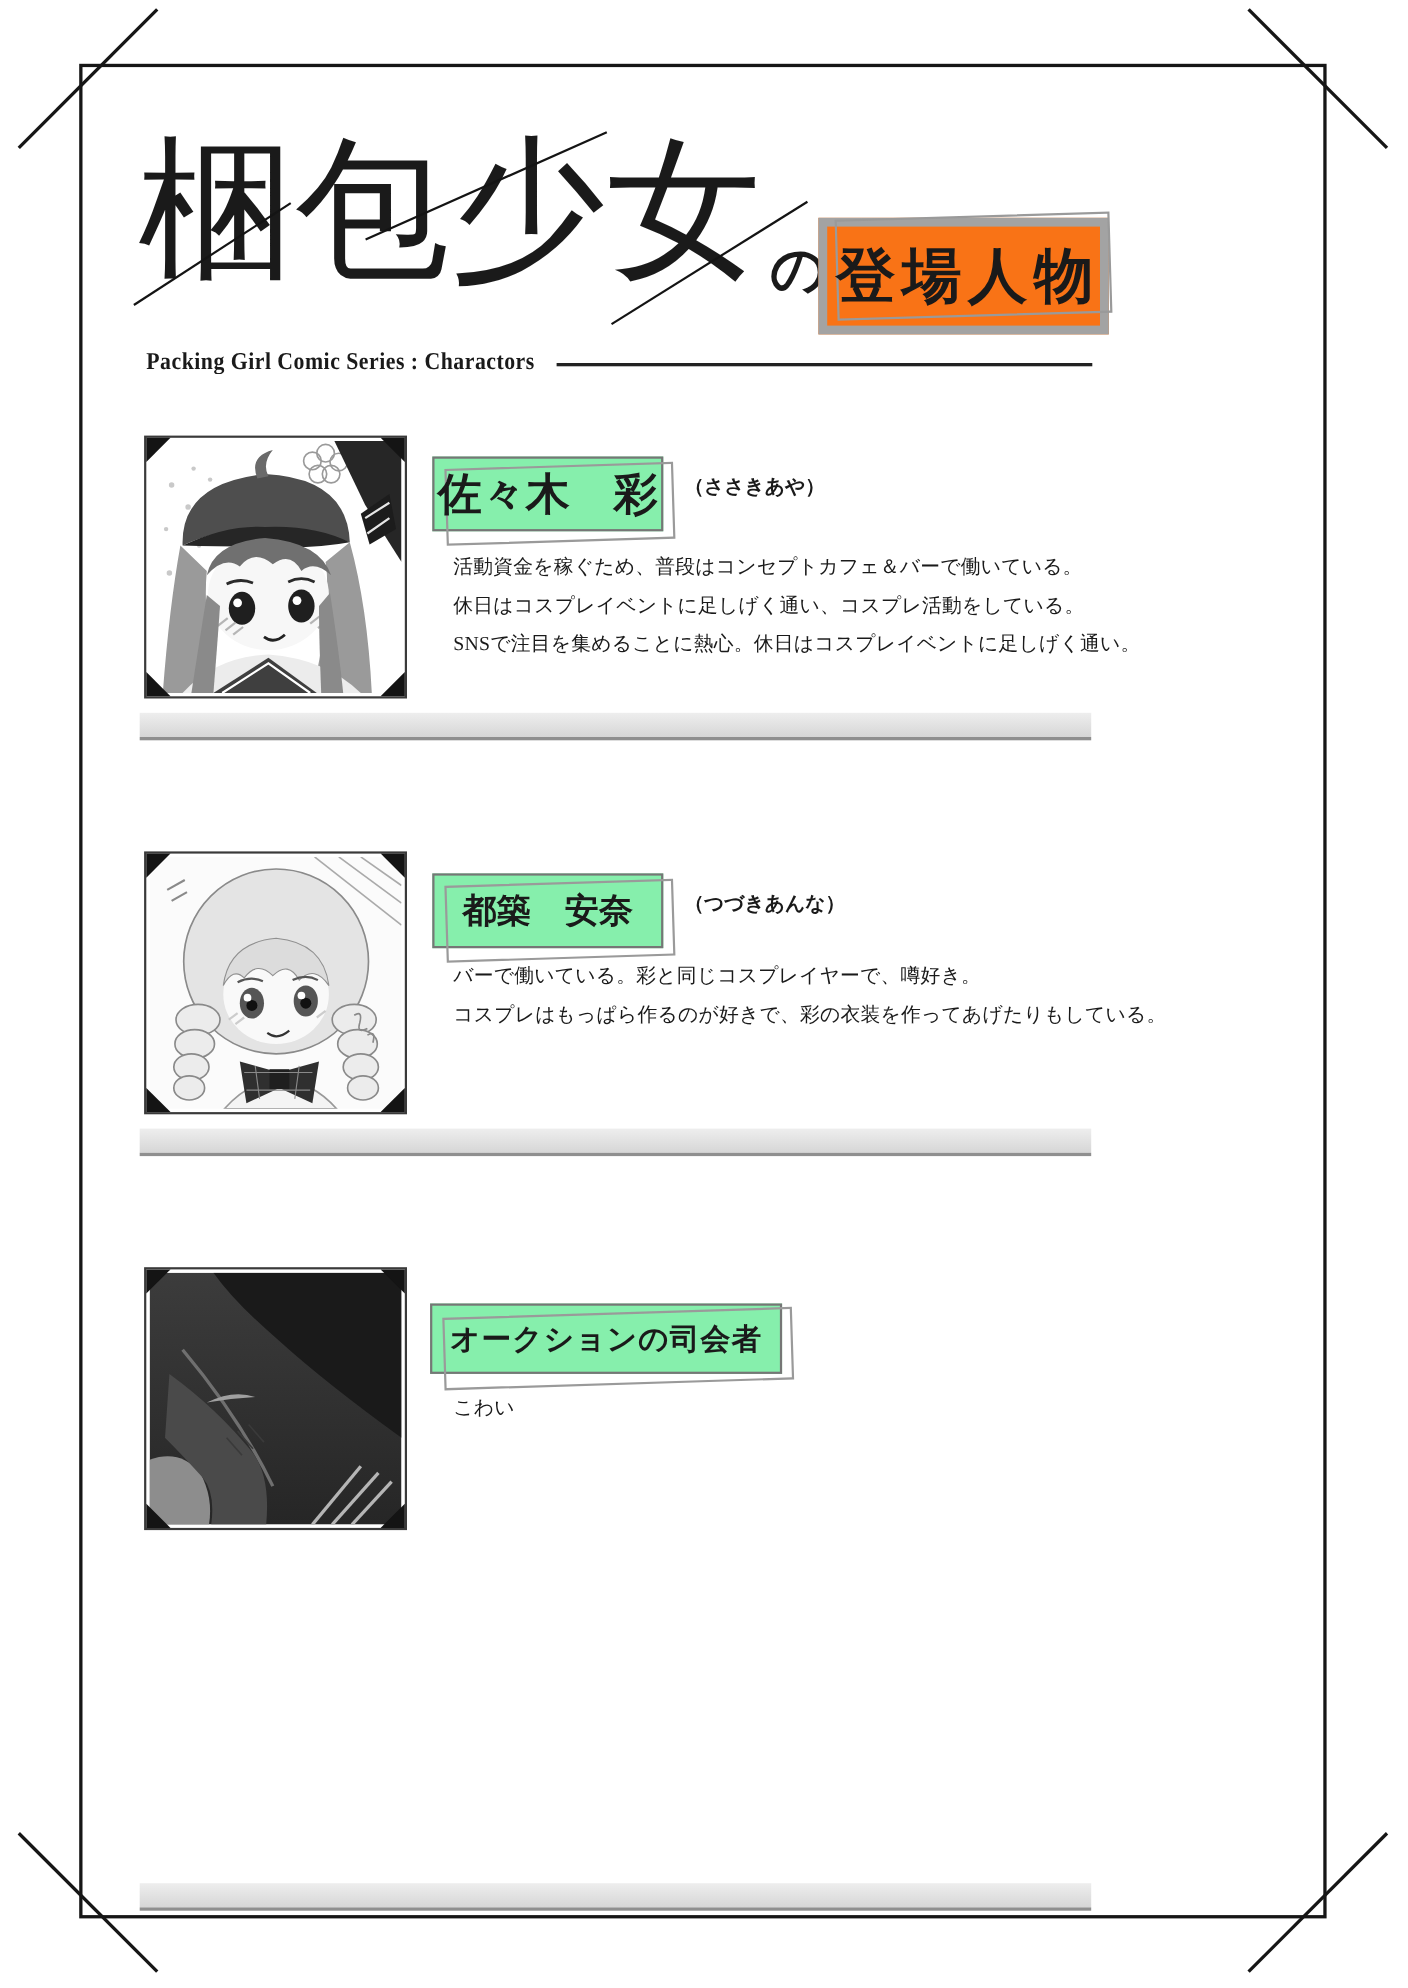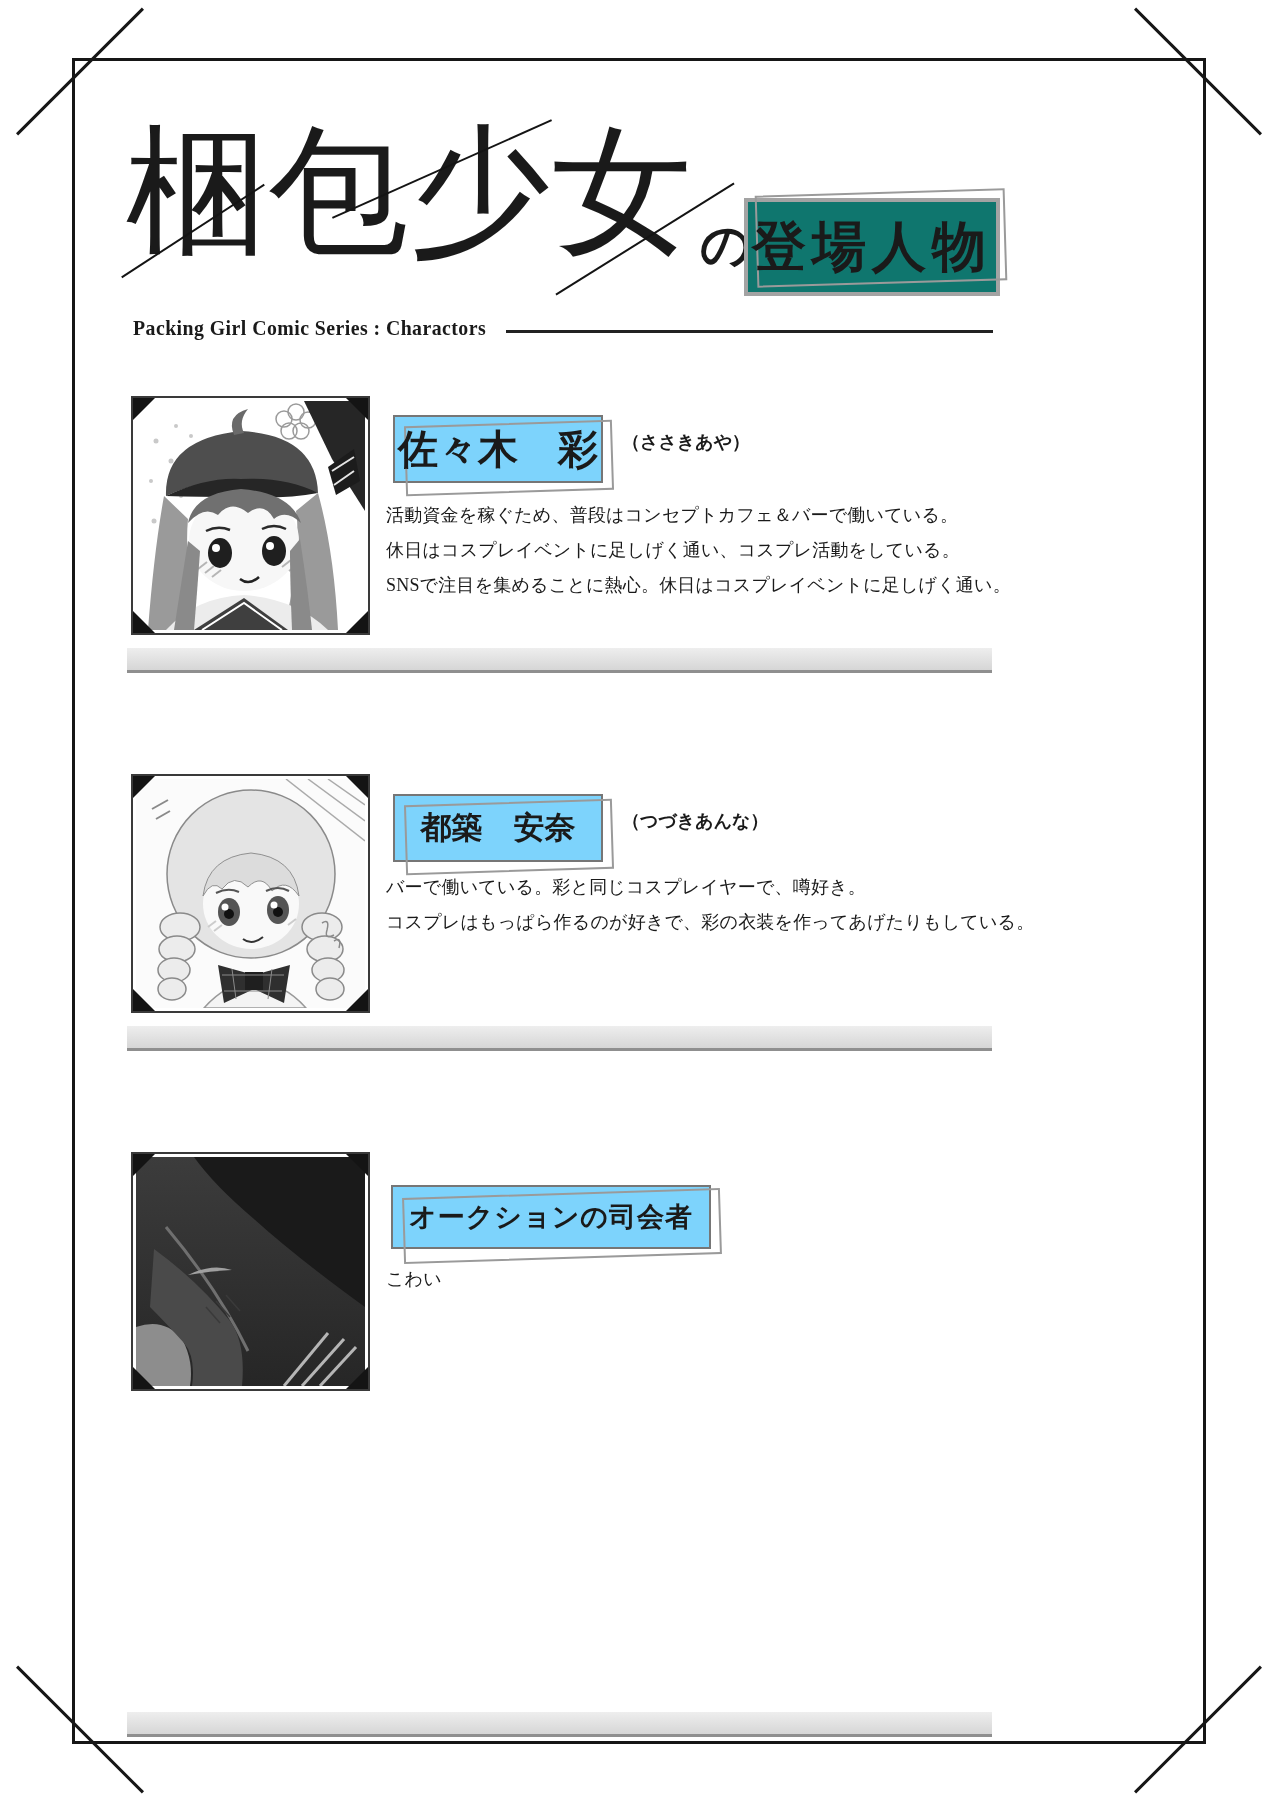--- a/index.html
+++ b/index.html
@@ -18,55 +18,55 @@
   .trim.bl{left:-9px;top:1728px;transform:rotate(45deg)}
   .trim.br{left:1109px;top:1728px;transform:rotate(-45deg)}
 
   
   .title-main{left:126px;top:122px;font-size:140px;font-weight:normal;line-height:1;letter-spacing:2px;white-space:nowrap}
   .slash{height:2px;background:#141414}
   .slash.s1{left:108px;top:230px;width:170px;transform:rotate(-33deg)}
   .slash.s2{left:322px;top:168px;width:240px;transform:rotate(-24deg)}
   .slash.s3{left:540px;top:238px;width:210px;transform:rotate(-32deg)}
   .title-no{left:700px;top:220px;font-size:50px;font-weight:bold;line-height:1}
-  .title-box{left:744px;top:198px;width:248px;height:90px;border:4px solid #a3a3a3;background:#0f766e;
-    display:flex;align-items:center;justify-content:center}
+  .title-box{left:744px;top:198px;width:248px;height:90px;border:8px solid #a3a3a3;background:#f97316;
+    display:flex;align-items:center;justify-content:flex-end}
   .title-box::before{content:"";position:absolute;left:8px;top:-10px;right:-10px;bottom:8px;
     border:2px solid #9a9a9a;transform:rotate(-1.7deg)}
   .title-box span{font-size:54px;font-weight:bold;letter-spacing:6px;white-space:nowrap;position:relative}
   .subtitle{left:133px;top:315px;font-size:22px;font-weight:bold;white-space:nowrap;
     transform:scaleX(.9);transform-origin:left top;letter-spacing:.5px}
   .subtitle-rule{left:506px;top:330px;width:487px;height:3px;background:#222}
 
   
   .portrait{width:235px;height:235px;border:2px solid #3a3a3a;background:#fff}
   .portrait svg{position:absolute;inset:3px;width:229px;height:229px}
   .pc{position:absolute;width:0;height:0;border-style:solid}
   .pc.tl{top:0;left:0;border-width:22px 22px 0 0;border-color:#141414 transparent transparent transparent}
   .pc.tr{top:0;right:0;border-width:0 22px 22px 0;border-color:transparent #141414 transparent transparent}
   .pc.bl{bottom:0;left:0;border-width:22px 0 0 22px;border-color:transparent transparent transparent #141414}
   .pc.br{bottom:0;right:0;border-width:0 0 22px 22px;border-color:transparent transparent #141414 transparent}
 
   
-  .name-box{border:2px solid #767676;background:#7dd3fc;display:flex;align-items:center;justify-content:center}
+  .name-box{border:2px solid #767676;background:#86efac;display:flex;align-items:center;justify-content:center}
   .name-box::before{content:"";position:absolute;left:10px;top:6px;right:-12px;bottom:-12px;
     border:2px solid #9a9a9a;transform:rotate(-1.8deg)}
   .name-box span{position:relative;font-weight:bold;white-space:nowrap}
   .nb1{left:393px;top:415px;width:206px;height:64px}
   .nb1 span{font-size:40px}
   .nb2{left:393px;top:794px;width:206px;height:64px}
   .nb2 span{font-size:31px}
   .nb3{left:391px;top:1185px;width:316px;height:60px}
   .nb3 span{font-size:27px;letter-spacing:1px}
 
   .furigana{font-size:18px;font-weight:bold;white-space:nowrap}
   .fg1{left:622px;top:430px}
   .fg2{left:622px;top:809px}
 
-  .desc{left:386px;font-size:18px;line-height:26px;white-space:nowrap;letter-spacing:.2px}
+  .desc{left:412px;font-size:18px;line-height:26px;white-space:nowrap;letter-spacing:.2px}
 
   
   .bar{left:127px;width:865px;height:22px;background:linear-gradient(#eeeeee,#d6d6d6);
     border-bottom:3px solid #8f8f8f}
   .bar.b1{top:648px}
   .bar.b2{top:1026px}
   .bar.b3{top:1712px}
 </style>
 </head>
 <body>

